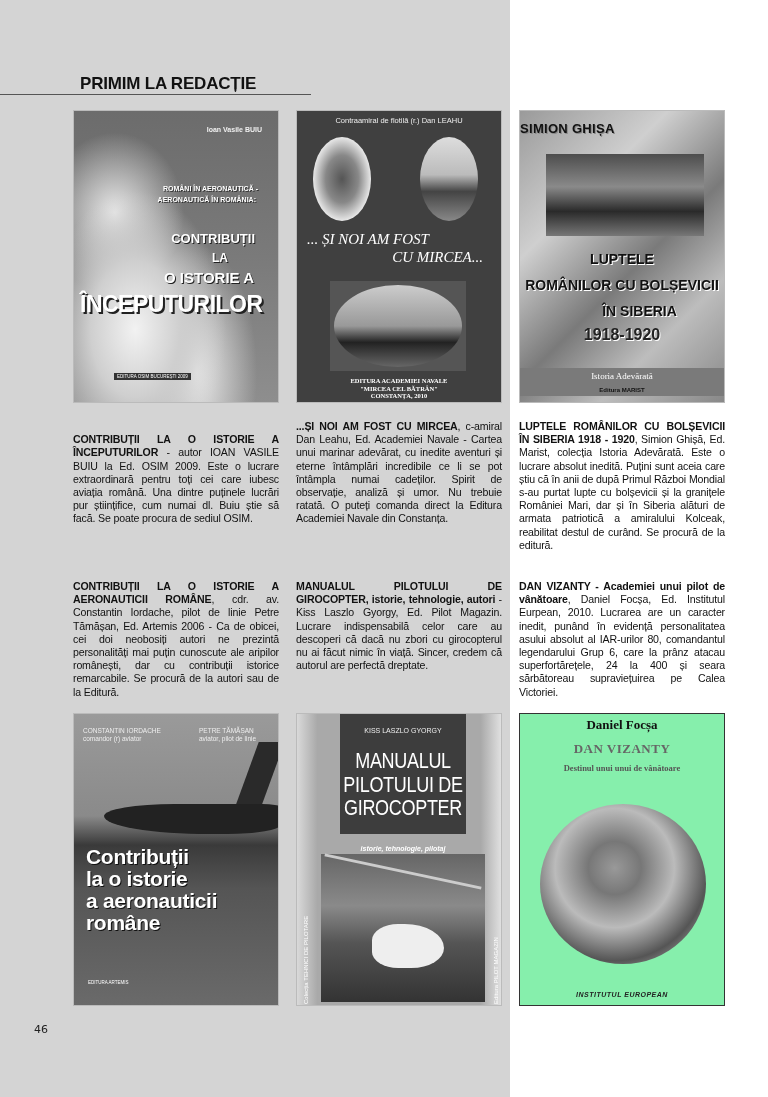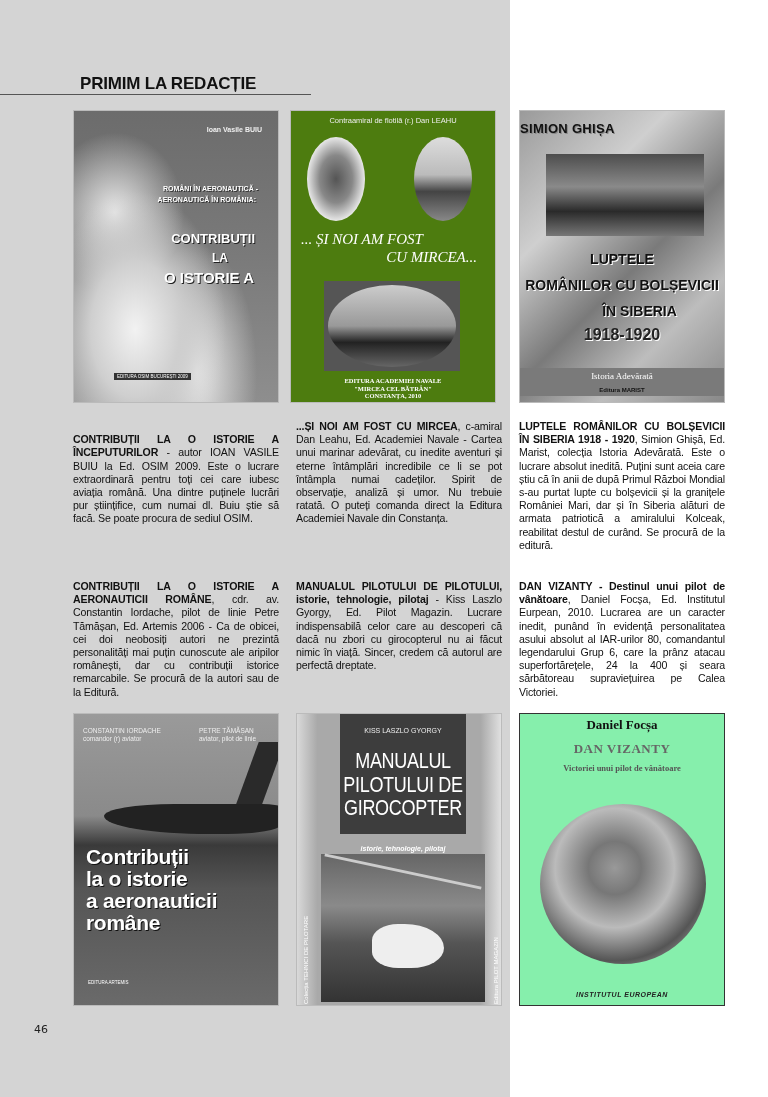--- a/index.html
+++ b/index.html
@@ -52,21 +52,21 @@
   #cover1 .author { position: absolute; right: 16px; top: 15px; font-size: 7px; font-weight: bold; color: #f0f0f0; }
   #cover1 .sub1 { position: absolute; right: 20px; top: 74px; font-size: 7px; font-weight: bold; color: #fff; text-shadow: 1px 1px 0 #333; }
   #cover1 .sub2 { position: absolute; right: 22px; top: 85px; font-size: 7px; font-weight: bold; color: #fff; text-shadow: 1px 1px 0 #333; }
   #cover1 .t1 { position: absolute; right: 23px; top: 120px; font-size: 13px; font-weight: bold; color: #fff; text-shadow: 1px 1px 0 #222; }
   #cover1 .t2 { position: absolute; right: 50px; top: 140px; font-size: 12px; font-weight: bold; color: #fff; text-shadow: 1px 1px 0 #222; }
   #cover1 .t3 { position: absolute; right: 24px; top: 158px; font-size: 15px; font-weight: bold; color: #fff; text-shadow: 1px 1px 0 #222; }
   #cover1 .t4 { position: absolute; left: 6px; top: 180px; font-size: 23px; font-weight: bold; color: #fff; text-shadow: 2px 2px 0 #222; letter-spacing: -0.5px; }
   #cover1 .publisher { position: absolute; left: 40px; top: 262px; font-size: 4.5px; color: #fff; background: #333; padding: 1px 3px; }
 
   
-  #cover2 { left: 290px; top: 110px; width: 206px; height: 293px; background: #4d7c0f; }
+  #cover2 { left: 296px; top: 110px; width: 206px; height: 293px; background: #404040; }
   #cover2 .author { position: absolute; left: 0; right: 0; top: 5px; text-align: center; font-size: 7.5px; color: #eee; }
   #cover2 .oval1 { position: absolute; left: 16px; top: 26px; width: 58px; height: 84px; border-radius: 50%;
     background: radial-gradient(ellipse at 50% 50%, #555 0%, #888 40%, #e6e6e6 70%); }
   #cover2 .oval2 { position: absolute; left: 123px; top: 26px; width: 58px; height: 84px; border-radius: 50%;
     background: linear-gradient(180deg, #ddd 0%, #bbb 45%, #444 65%, #888 100%); }
   #cover2 .t1 { position: absolute; left: 10px; top: 120px; font-family: "Liberation Serif", serif; font-style: italic; font-size: 15px; color: #fff; }
   #cover2 .t2 { position: absolute; right: 18px; top: 138px; font-family: "Liberation Serif", serif; font-style: italic; font-size: 15px; color: #fff; }
   #cover2 .photo { position: absolute; left: 33px; top: 170px; width: 136px; height: 90px; background: #555; }
   #cover2 .photo .ellipse { position: absolute; left: 4px; top: 4px; width: 128px; height: 82px; border-radius: 50%;
     background: linear-gradient(180deg, #ccc 0%, #999 50%, #222 70%, #666 100%); }
@@ -126,20 +126,21 @@
 <h1 class="section-title">PRIMIM LA REDACȚIE</h1>
 <div class="title-rule"></div>
 
 <div class="cover" id="cover1">
   <div class="author">Ioan Vasile BUIU</div>
   <div class="sub1">ROMÂNI ÎN AERONAUTICĂ -</div>
   <div class="sub2">AERONAUTICĂ ÎN ROMÂNIA:</div>
   <div class="t1">CONTRIBUȚII</div>
   <div class="t2">LA</div>
   <div class="t3">O ISTORIE A</div>
+  <div class="t4">ÎNCEPUTURILOR</div>
   <div class="publisher">EDITURA OSIM BUCUREȘTI 2009</div>
 </div>
 
 <div class="cover" id="cover2">
   <div class="author">Contraamiral de flotilă (r.) Dan LEAHU</div>
   <div class="oval1"></div>
   <div class="oval2"></div>
   <div class="t1">... ȘI NOI AM FOST</div>
   <div class="t2">CU MIRCEA...</div>
   <div class="photo">
@@ -171,24 +172,24 @@
   <b>...ȘI NOI AM FOST CU MIRCEA</b><span>, c-amiral Dan Leahu, Ed. Academiei Navale - Cartea unui marinar adevărat, cu inedite aventuri și eterne întâmplări incredibile ce li se pot întâmpla numai cadeților. Spirit de observație, analiză și umor. Nu trebuie ratată. O puteți comanda direct la Editura Academiei Navale din Constanța.</span>
 </div>
 <div class="blurb" style="left:519px; top:420px;">
   <b>LUPTELE ROMÂNILOR CU BOLȘEVICII ÎN SIBERIA 1918 - 1920</b><span>, Simion Ghișă, Ed. Marist, colecția Istoria Adevărată. Este o lucrare absolut inedită. Puțini sunt aceia care știu că în anii de după Primul Război Mondial s-au purtat lupte cu bolșevicii și la granițele României Mari, dar și în Siberia alături de armata patriotică a amiralului Kolceak, reabilitat destul de curând. Se procură de la editură.</span>
 </div>
 
 <div class="blurb" style="left:73px; top:580px;">
   <b>CONTRIBUȚII LA O ISTORIE A AERONAUTICII ROMÂNE</b><span>, cdr. av. Constantin Iordache, pilot de linie Petre Tămășan, Ed. Artemis 2006 - Ca de obicei, cei doi neobosiți autori ne prezintă personalități mai puțin cunoscute ale aripilor românești, dar cu contribuții istorice remarcabile. Se procură de la autori sau de la Editură.</span>
 </div>
 <div class="blurb" style="left:296px; top:580px;">
-  <b>MANUALUL PILOTULUI DE PILOTULUI, istorie, tehnologie, pilotaj</b><span> - Kiss Laszlo Gyorgy, Ed. Pilot Magazin. Lucrare indispensabilă celor care au descoperi că dacă nu zbori cu girocopterul nu ai făcut nimic în viață. Sincer, credem că autorul are perfectă dreptate.</span>
+  <b>MANUALUL PILOTULUI DE GIROCOPTER, istorie, tehnologie, autori</b><span> - Kiss Laszlo Gyorgy, Ed. Pilot Magazin. Lucrare indispensabilă celor care au descoperi că dacă nu zbori cu girocopterul nu ai făcut nimic în viață. Sincer, credem că autorul are perfectă dreptate.</span>
 </div>
 <div class="blurb" style="left:519px; top:580px;">
-  <b>DAN VIZANTY - Destinul unui pilot de vânătoare</b><span>, Daniel Focșa, Ed. Institutul Eurpean, 2010. Lucrarea are un caracter inedit, punând în evidență personalitatea asului absolut al IAR-urilor 80, comandantul legendarului Grup 6, care la prânz atacau superfortărețele, 24 la 400 și seara sărbătoreau supraviețuirea pe Calea Victoriei.</span>
+  <b>DAN VIZANTY - Academiei unui pilot de vânătoare</b><span>, Daniel Focșa, Ed. Institutul Eurpean, 2010. Lucrarea are un caracter inedit, punând în evidență personalitatea asului absolut al IAR-urilor 80, comandantul legendarului Grup 6, care la prânz atacau superfortărețele, 24 la 400 și seara sărbătoreau supraviețuirea pe Calea Victoriei.</span>
 </div>
 
 <div class="cover" id="cover4">
   <div class="a1">
     <div>CONSTANTIN IORDACHE</div>
     <div>comandor (r) aviator</div>
   </div>
   <div class="a2">
     <div>PETRE TĂMĂȘAN</div>
     <div>aviator, pilot de linie</div>
@@ -216,18 +217,18 @@
   <div class="sub">istorie, tehnologie, pilotaj</div>
   <div class="rotor"></div>
   <div class="body"></div>
   <div class="side-l">Colecția TEHNICI DE PILOTARE</div>
   <div class="side-r">Editura PILOT MAGAZIN</div>
 </div>
 
 <div class="cover" id="cover6">
   <div class="author">Daniel Focșa</div>
   <div class="t">DAN VIZANTY</div>
-  <div class="sub">Victoriei unui pilot de vânătoare</div>
+  <div class="sub">Destinul unui unui de vânătoare</div>
   <div class="portrait"></div>
   <div class="pub">INSTITUTUL EUROPEAN</div>
 </div>
 
 <div class="page-number">46</div>
 
 </body></html>

